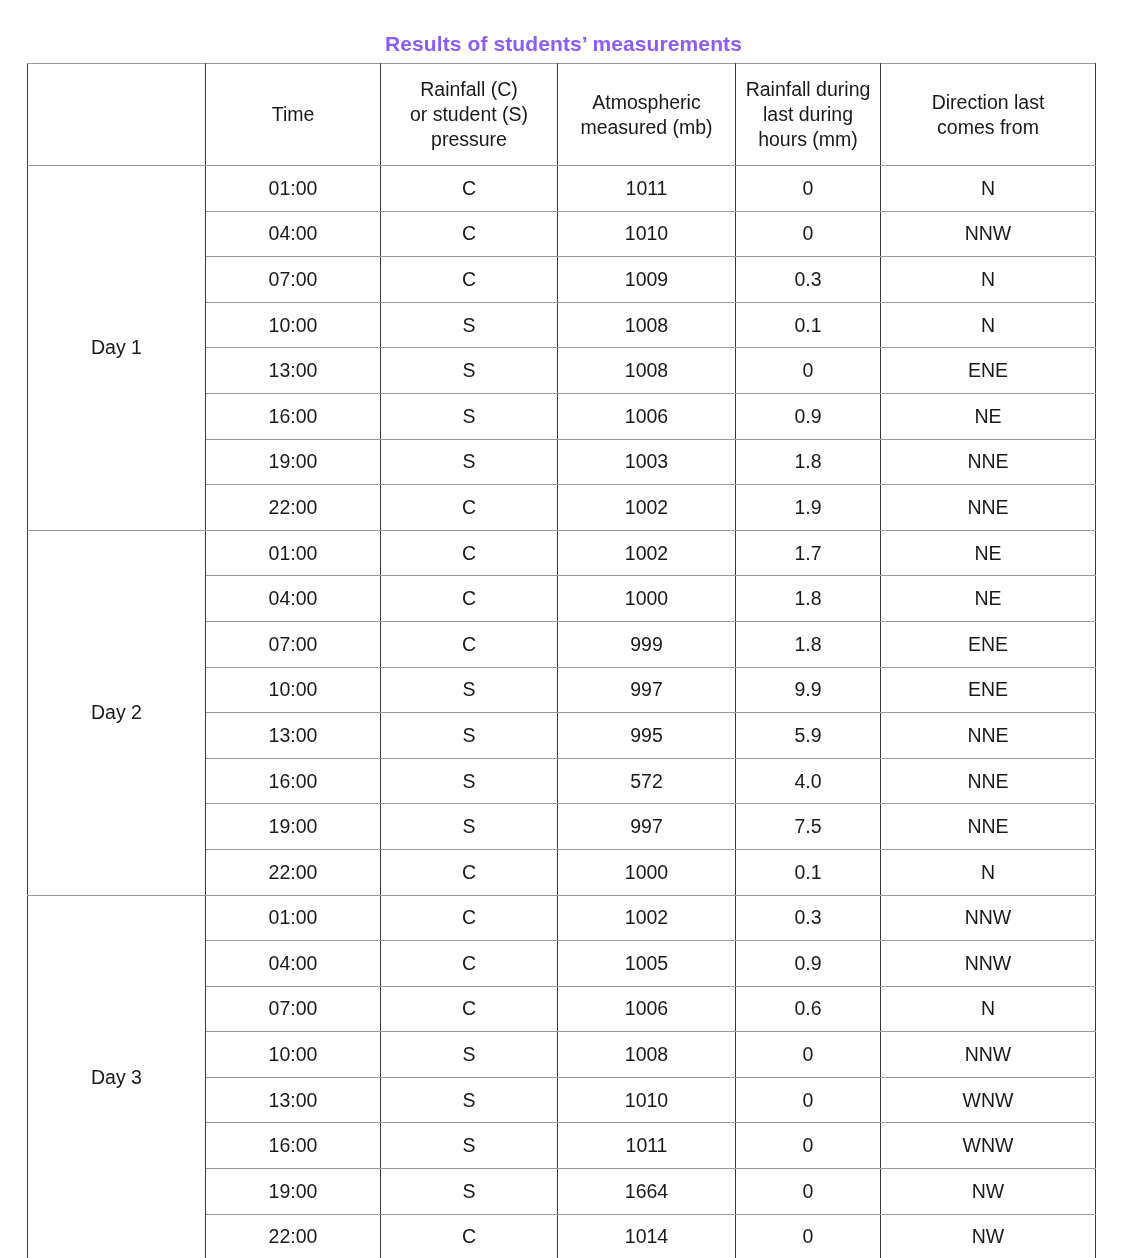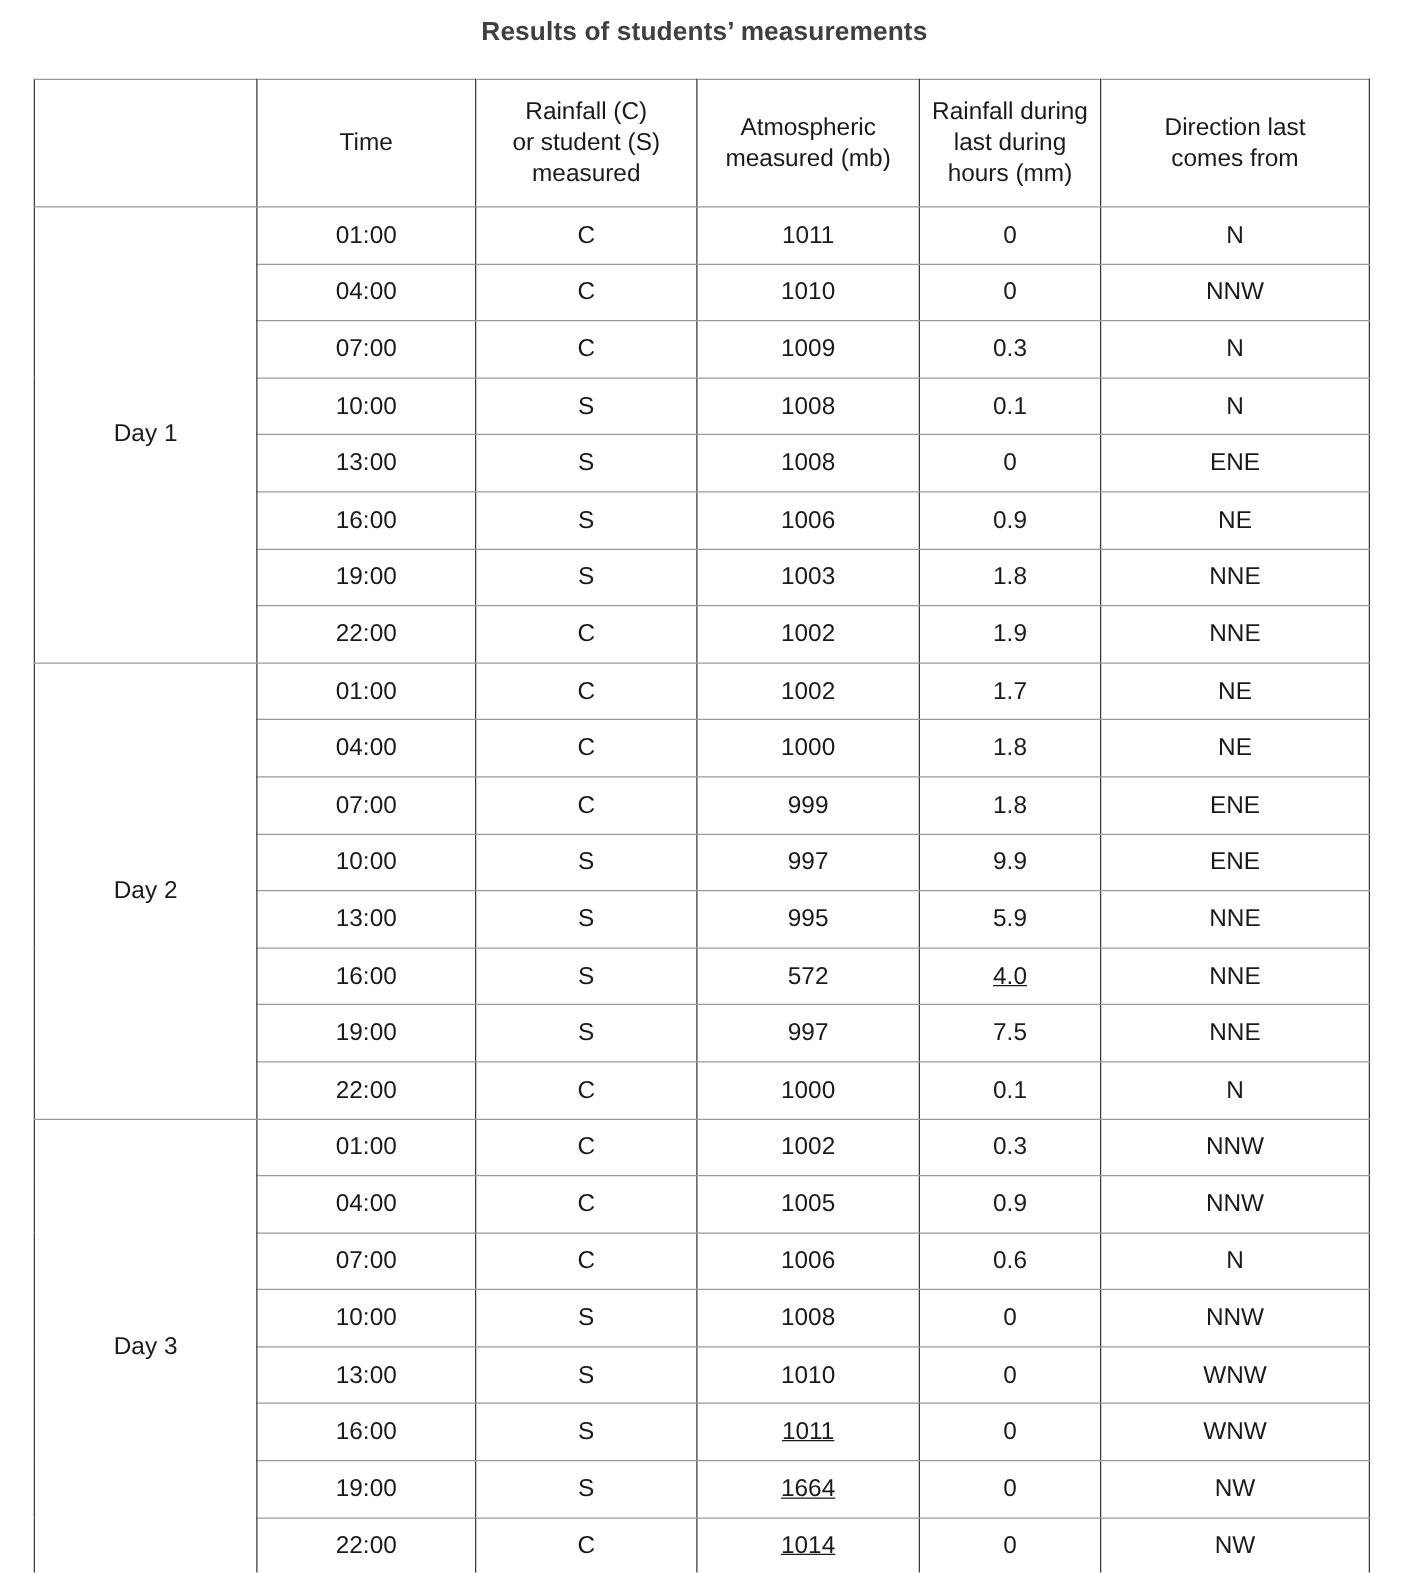--- a/index.html
+++ b/index.html
@@ -19,27 +19,27 @@
     position: relative;
     width: 1127px;
     height: 1258px;
     overflow: hidden;
   }
 
   
   #title {
     position: absolute;
     left: 0;
-    top: 14px;
+    top: 32px;
     width: 1127px;
     text-align: center;
     font-size: 21px;
     font-weight: bold;
     letter-spacing: 0.1px;
-    color: #404040;
+    color: #8b5cf6;
   }
 
   
   #results-table {
     position: absolute;
     left: 27px;
     top: 63px;
     width: 1068px;
     border-collapse: collapse;
     table-layout: fixed;
@@ -99,21 +99,21 @@
   }
 
   
   col.c-day    { width: 178px; }
   col.c-time   { width: 175px; }
   col.c-who    { width: 177px; }
   col.c-press  { width: 178px; }
   col.c-rain   { width: 145px; }
   col.c-wind   { width: 215px; }
 
-  .bold { font-weight: bold; text-decoration: underline; }
+  .bold { font-weight: bold; }
 </style>
 </head>
 <body>
 
 <div id="page">
 
   <div id="title">Results of students’ measurements</div>
 
   <table id="results-table">
     <colgroup>
@@ -125,21 +125,21 @@
       <col class="c-wind">
     </colgroup>
 
     <thead>
       <tr>
         <td></td>
         <td>Time</td>
         <td>
           <div>Rainfall (C)</div>
           <div>or student (S)</div>
-          <div>measured</div>
+          <div>pressure</div>
         </td>
         <td>
           <div>Atmospheric</div>
           <div>measured (mb)</div>
         </td>
         <td>
           <div>Rainfall during</div>
           <div>last during</div>
           <div>hours (mm)</div>
         </td>

